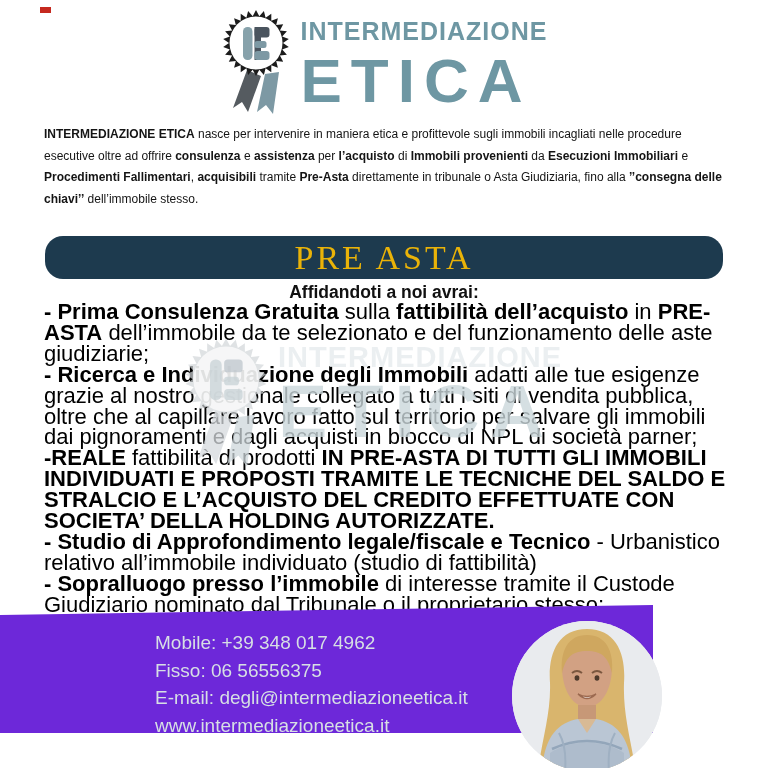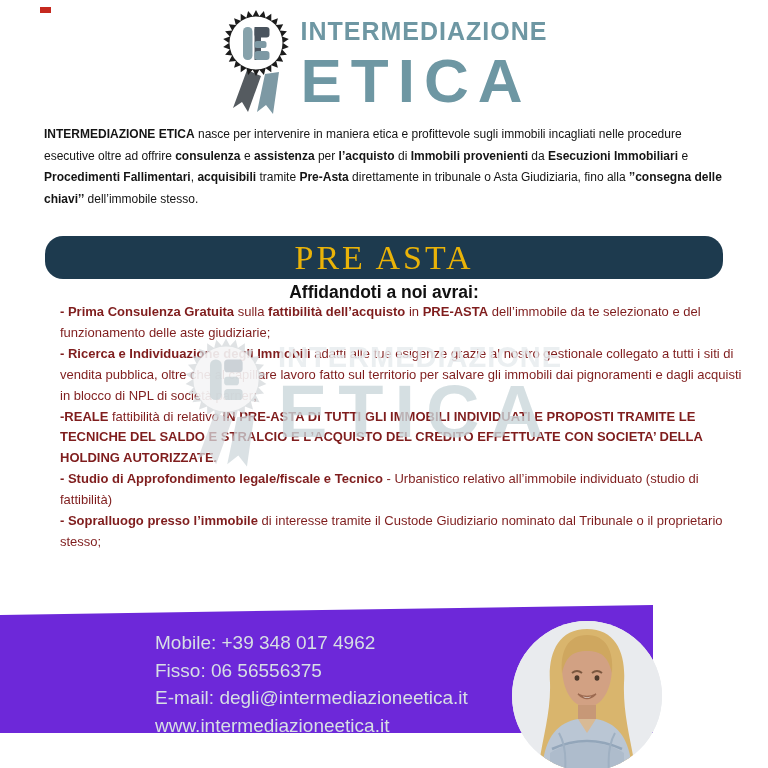--- a/index.html
+++ b/index.html
@@ -21,22 +21,22 @@
          text-align:left;color:#141414;}
 
   
   .banner{position:absolute;left:45px;top:236px;width:678px;height:43px;background:#1d3a4e;
           border-radius:18px;display:flex;align-items:center;justify-content:center;}
   .banner-label{font-family:"Liberation Serif",serif;color:#eab308;font-size:34px;letter-spacing:3px;}
 
   
   .services-heading{position:absolute;top:282px;left:0;width:100%;text-align:center;
                     font-weight:bold;font-size:17.5px;color:#111;z-index:1;}
-  .services{position:absolute;left:44px;top:302px;width:684px;font-size:13px;line-height:20.9px;
-            color:#7f1d1d;z-index:1;margin-left:16px;}
+  .services{position:absolute;left:44px;top:302px;width:684px;font-size:22px;line-height:20.9px;
+            color:#000000;z-index:1;}
   .services p{margin:0;}
 
   
   .watermark{position:absolute;left:182px;top:336px;display:flex;gap:8px;align-items:flex-start;
              z-index:2;pointer-events:none;}
   .wm-badge{width:88px;height:138px;}
   .wm-text{display:flex;flex-direction:column;margin-top:6px;}
   .wm-line1{font-weight:bold;font-size:29px;letter-spacing:1px;color:rgba(232,236,238,0.85);line-height:1.1;}
   .wm-line2{font-weight:bold;font-size:74px;letter-spacing:11px;color:rgba(203,215,219,0.8);line-height:1.02;}
 
@@ -86,21 +86,21 @@
   <div class="intro"><span class="b">INTERMEDIAZIONE ETICA</span><span> nasce per intervenire in maniera etica e profittevole sugli immobili incagliati nelle procedure esecutive oltre ad offrire </span><span class="b">consulenza</span><span> e </span><span class="b">assistenza</span><span> per </span><span class="b">l’acquisto</span><span> di </span><span class="b">Immobili provenienti</span><span> da </span><span class="b">Esecuzioni Immobiliari</span><span> e </span><span class="b">Procedimenti Fallimentari</span><span>, </span><span class="b">acquisibili</span><span> tramite </span><span class="b">Pre-Asta</span><span> direttamente in tribunale o Asta Giudiziaria, fino alla </span><span class="b">’’consegna delle chiavi’’</span><span> dell’immobile stesso.</span></div>
 
   <div class="banner">
     <span class="banner-label">PRE ASTA</span>
   </div>
 
   <div class="services-heading">Affidandoti a noi avrai:</div>
   <div class="services">
     <p><span class="b">- Prima Consulenza Gratuita</span><span> sulla </span><span class="b">fattibilità dell’acquisto</span><span> in </span><span class="b">PRE-ASTA</span><span> dell’immobile da te selezionato e del funzionamento delle aste giudiziarie;</span></p>
     <p><span class="b">- Ricerca e Individuazione degli Immobili</span><span> adatti alle tue esigenze grazie al nostro gestionale collegato a tutti i siti di vendita pubblica, oltre che al capillare lavoro fatto sul territorio per salvare gli immobili dai pignoramenti e dagli acquisti in blocco di NPL di società parner;</span></p>
-    <p><span class="b">-REALE</span><span> fattibilità di relativo </span><span class="b">IN PRE-ASTA DI TUTTI GLI IMMOBILI INDIVIDUATI E PROPOSTI TRAMITE LE TECNICHE DEL SALDO E STRALCIO E L’ACQUISTO DEL CREDITO EFFETTUATE CON SOCIETA’ DELLA HOLDING AUTORIZZATE.</span></p>
+    <p><span class="b">-REALE</span><span> fattibilità di prodotti </span><span class="b">IN PRE-ASTA DI TUTTI GLI IMMOBILI INDIVIDUATI E PROPOSTI TRAMITE LE TECNICHE DEL SALDO E STRALCIO E L’ACQUISTO DEL CREDITO EFFETTUATE CON SOCIETA’ DELLA HOLDING AUTORIZZATE.</span></p>
     <p><span class="b">- Studio di Approfondimento legale/fiscale e Tecnico</span><span> - Urbanistico relativo all’immobile individuato (studio di fattibilità)</span></p>
     <p><span class="b">- Sopralluogo presso l’immobile</span><span> di interesse tramite il Custode Giudiziario nominato dal Tribunale o il proprietario stesso;</span></p>
   </div>
 
   <div class="watermark">
     <svg class="wm-badge" viewBox="0 0 70 112">
       <path d="M26,62 L12,100 L21,94 L27,104 L40,68 Z" fill="rgba(214,218,221,0.75)"></path>
       <path d="M44,66 L36,104 L45,97 L52,106 L58,64 Z" fill="rgba(206,215,219,0.75)"></path>
       <polygon fill="rgba(210,214,217,0.7)" points="35.0,2.0 38.3,8.2 42.9,3.0 44.6,9.8 50.3,5.8 50.3,12.8 56.9,10.3 55.2,17.1 62.2,16.3 58.9,22.5 65.9,23.3 61.2,28.5 67.8,31.0 62.0,35.0 67.8,39.0 61.2,41.5 65.9,46.7 58.9,47.5 62.2,53.7 55.2,52.9 56.9,59.7 50.3,57.2 50.3,64.2 44.6,60.2 42.9,67.0 38.3,61.8 35.0,68.0 31.7,61.8 27.1,67.0 25.4,60.2 19.7,64.2 19.7,57.2 13.1,59.7 14.8,52.9 7.8,53.7 11.1,47.5 4.1,46.7 8.8,41.5 2.2,39.0 8.0,35.0 2.2,31.0 8.8,28.5 4.1,23.3 11.1,22.5 7.8,16.3 14.8,17.1 13.1,10.3 19.7,12.8 19.7,5.8 25.4,9.8 27.1,3.0 31.7,8.2"></polygon>
       <circle cx="35" cy="35" r="26.5" fill="rgba(255,255,255,0.7)"></circle>

